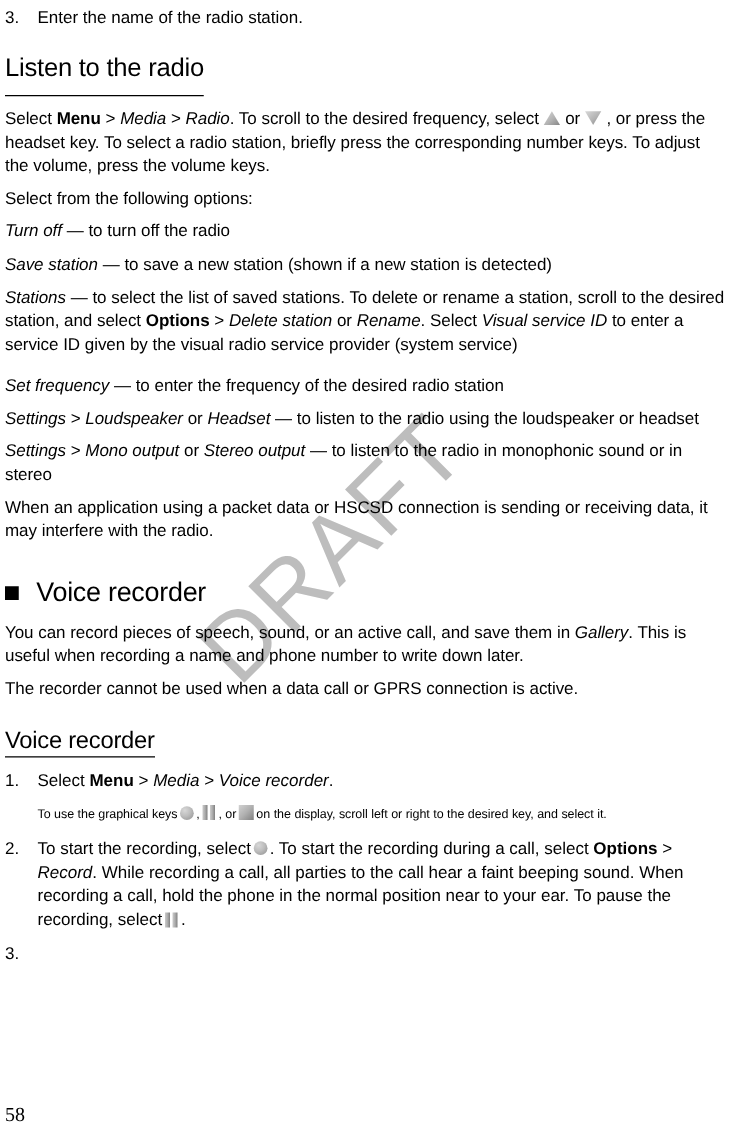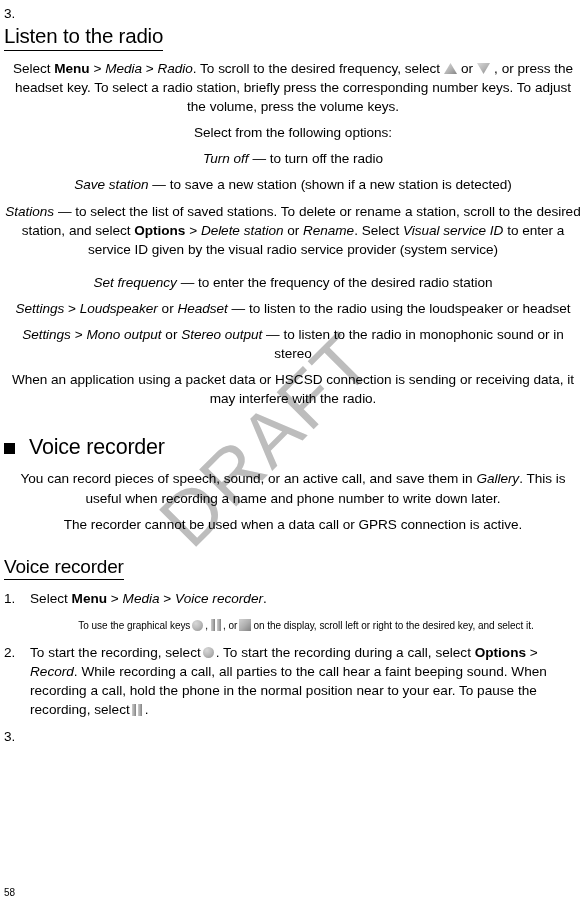--- a/index.html
+++ b/index.html
@@ -54,21 +54,21 @@
     width: 578px;
   }
 
   p, .para {
     margin: 0;
     font-size: 13.6px;
     line-height: 19.1px;
     font-weight: 400;
     letter-spacing: -0.05px;
     word-spacing: 0.1px;
-    text-align: center;
+    text-align: left;
   }
 
   .gap-sm { height: 7px; }
   .gap-md { height: 11px; }
 
   
   .numitem {
     position: relative;
     padding-left: 26px;
     font-size: 13.6px;
@@ -111,21 +111,21 @@
   }
 
   h2.h-sub {
     margin: 0;
     font-size: 20.5px;
     line-height: 24px;
     font-weight: 400;
     letter-spacing: -0.2px;
     display: inline-block;
     border-bottom: 1.6px solid #000;
-    padding-bottom: 2px;
+    padding-bottom: 9px;
   }
   h2.h-sub2 {
     margin: 0;
     font-size: 19px;
     line-height: 23px;
     font-weight: 400;
     letter-spacing: -0.2px;
     display: inline-block;
     border-bottom: 1.5px solid #000;
     padding-bottom: 1px;
@@ -177,36 +177,38 @@
     margin: 0 2px;
     top: -1px;
     background: linear-gradient(135deg, #d2d2d2 0%, #b0b0b0 50%, #808080 100%);
   }
 
   
   #pagenum {
     position: absolute;
     left: 4px;
     top: 884px;
-    font-size: 10px;
+    font-size: 16px;
     line-height: 17px;
     font-weight: 400;
     z-index: 3;
+    font-family: Liberation Serif, serif;
   }
 </style>
 </head>
 <body>
 
 <div id="watermark">DRAFT</div>
 
 <div id="page">
   <div class="content">
 
     <div class="numitem" style="margin-top:4px;">
       <span class="num">3.</span>
+      <span>Enter the name of the radio station.</span>
     </div>
 
     <div class="gap-md" style="height:20px;"></div>
 
     <div class="headwrap">
       <h2 class="h-sub">Listen to the radio</h2>
     </div>
 
     <div class="gap-sm" style="height:8px;"></div>
 

